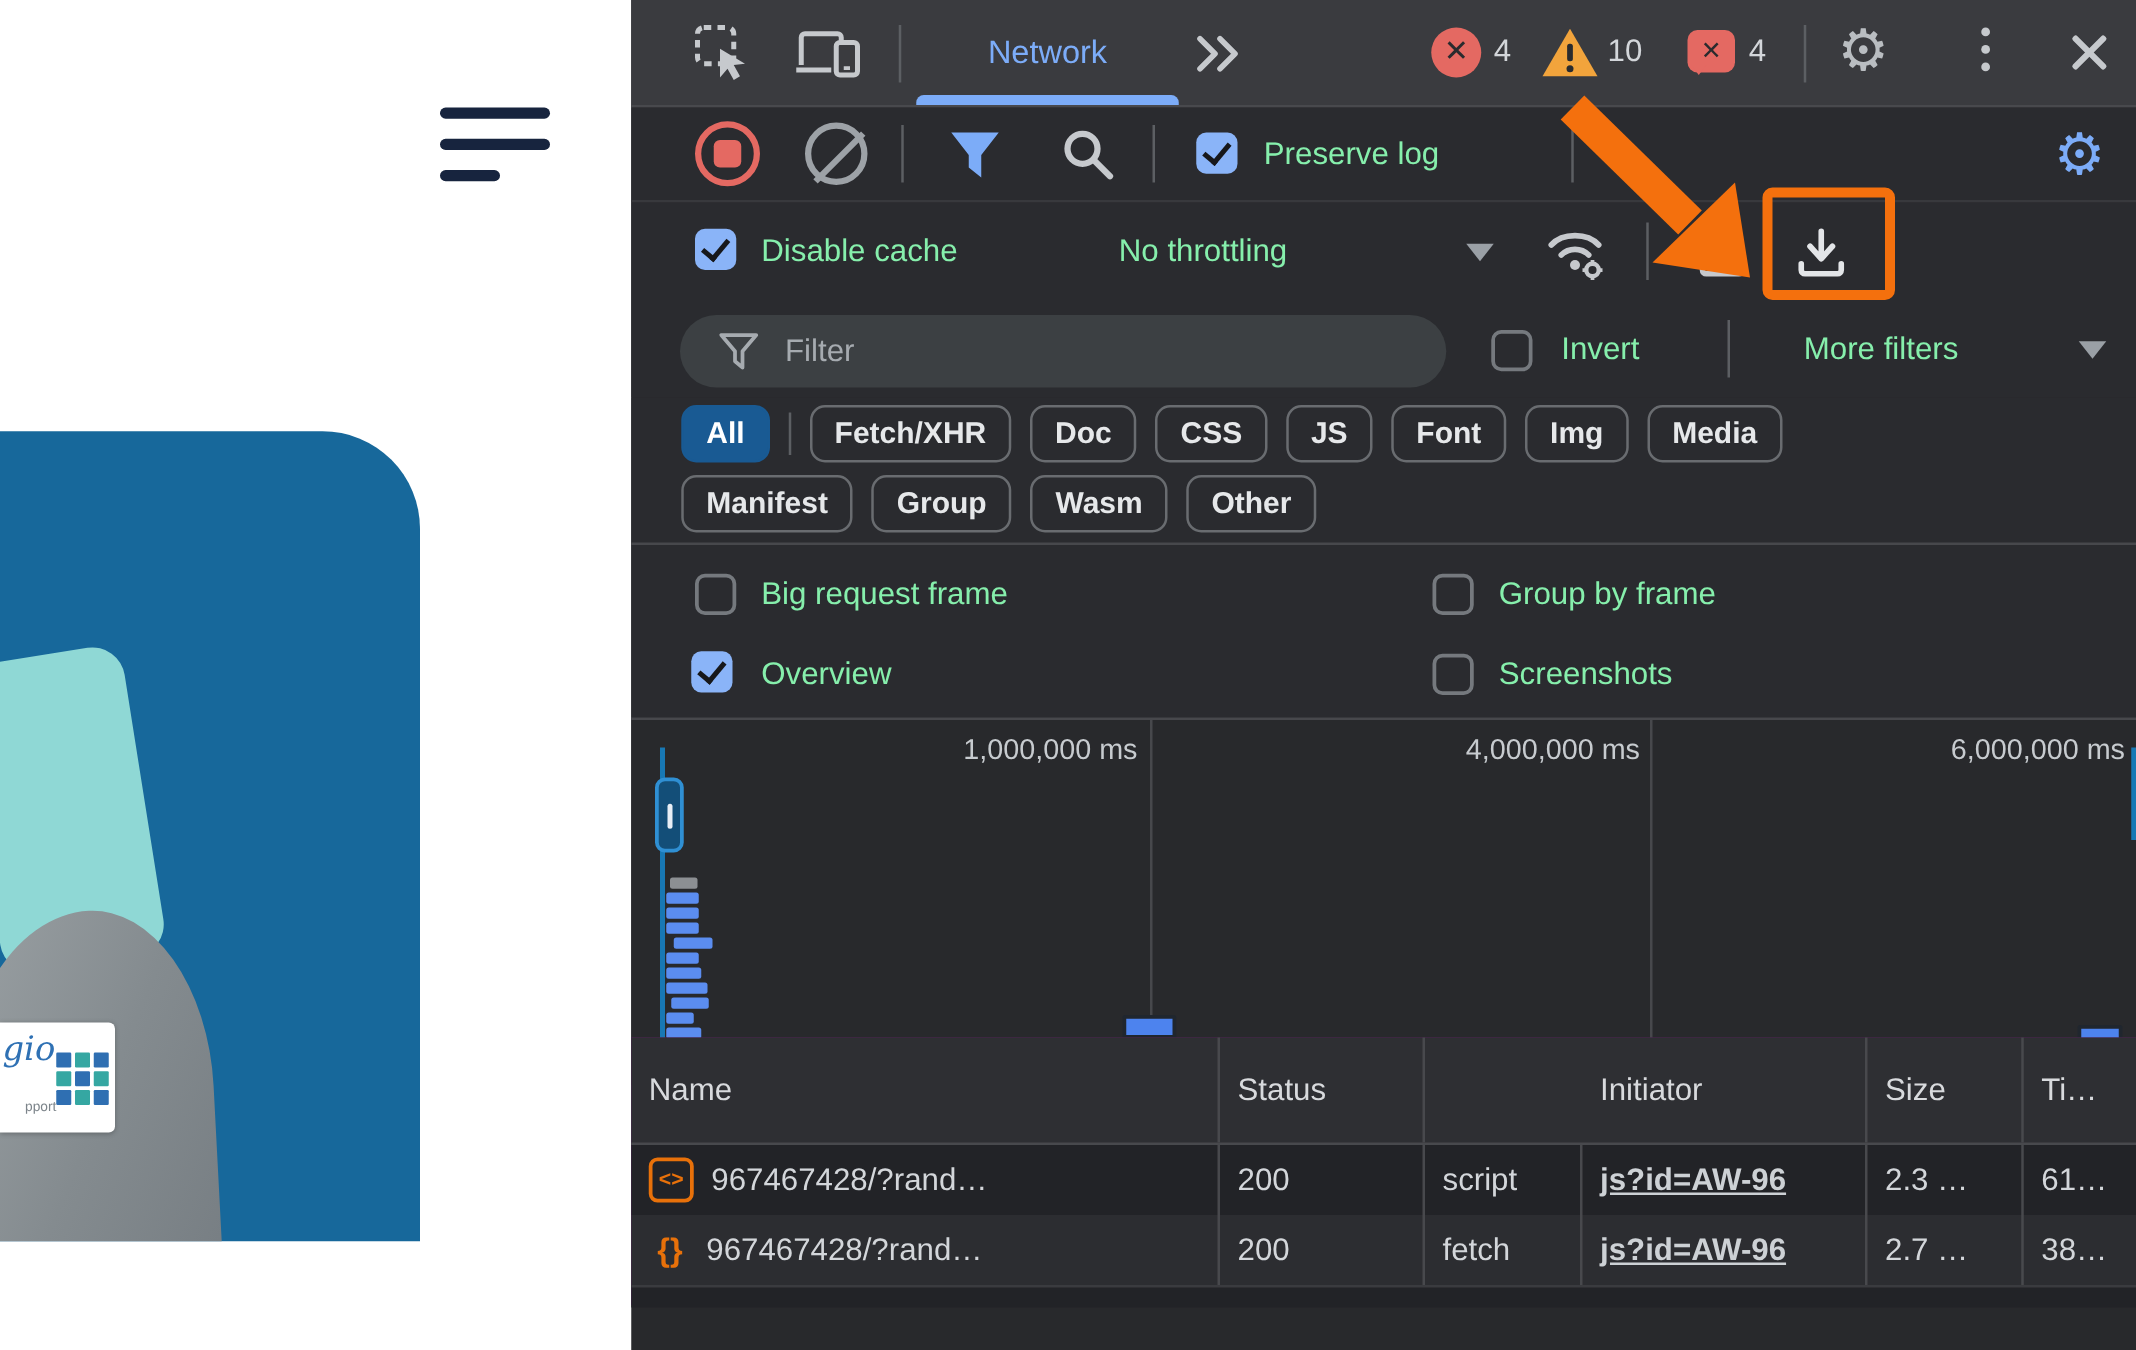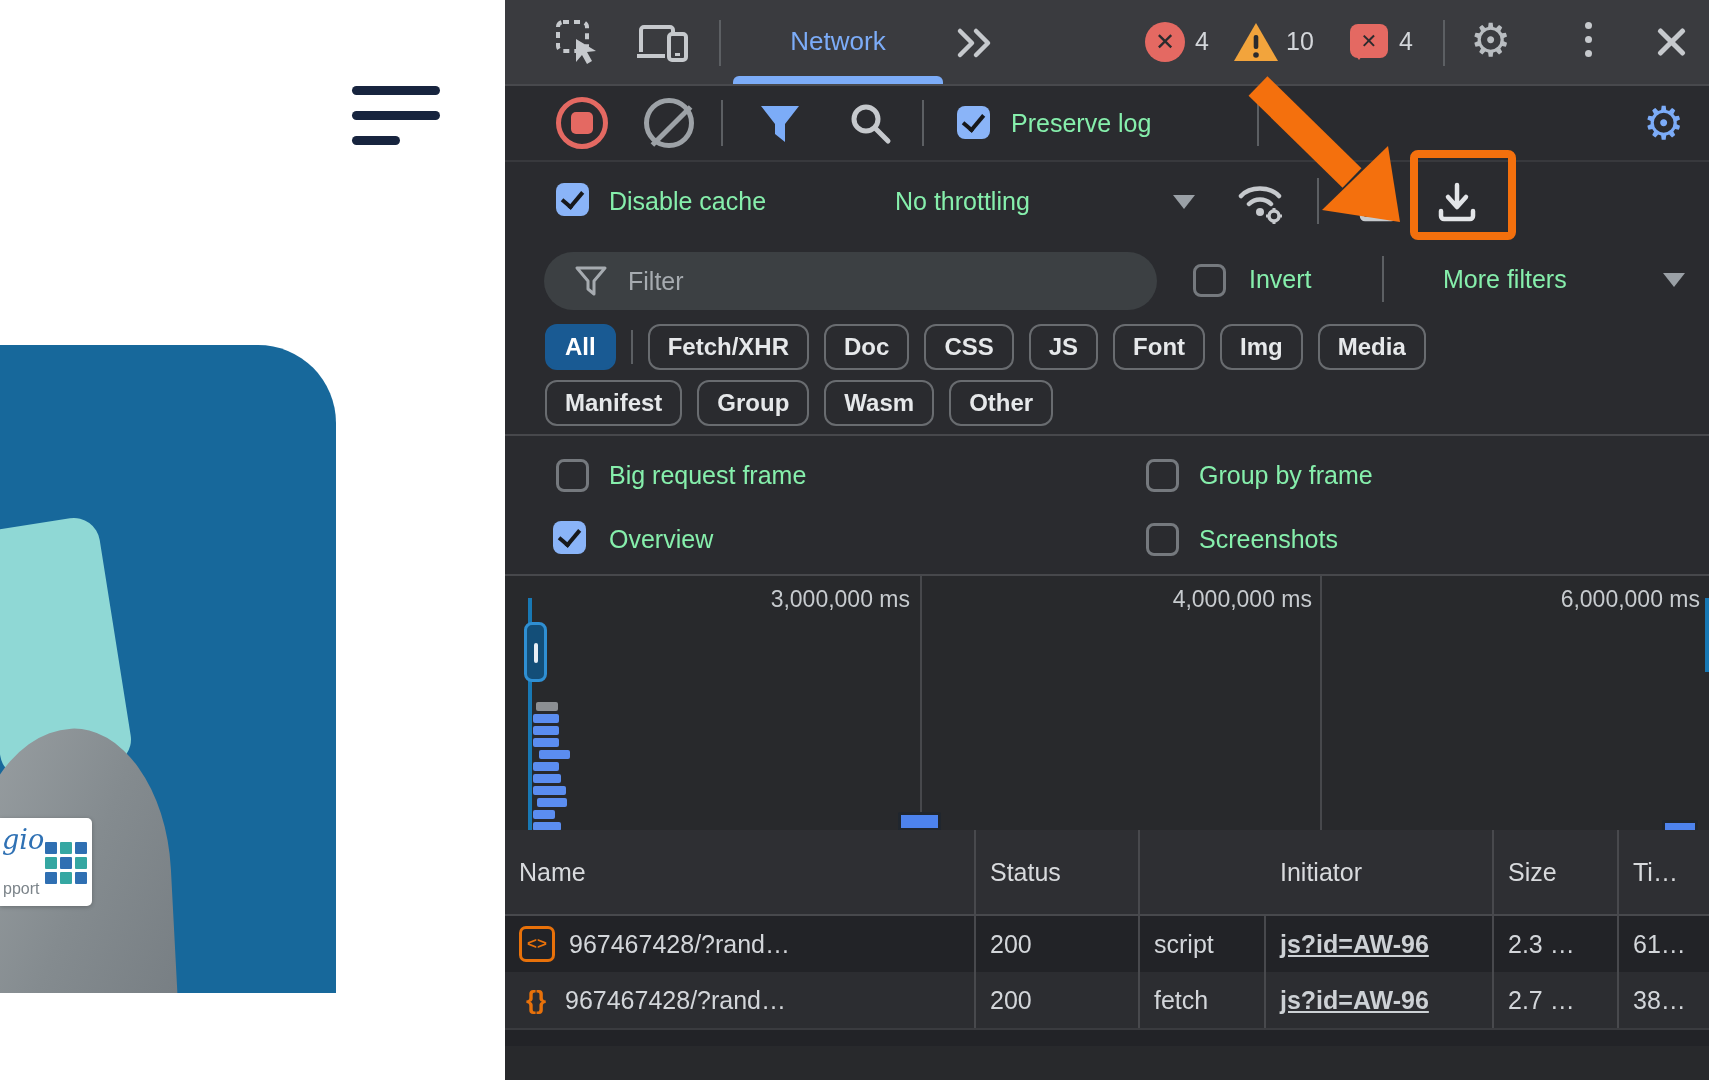--- a/index.html
+++ b/index.html
@@ -12,21 +12,21 @@
              border-radius:0 78px 0 0;overflow:hidden;}
   #cyan-shape{position:absolute;left:-16px;top:178px;width:132px;height:250px;background:#8fd8d5;
               border-radius:26px;transform:rotate(-9deg);}
   #fabric{position:absolute;left:-34px;top:384px;width:205px;height:290px;
           background:linear-gradient(115deg,#9ba1a4 0%,#848b8f 55%,#777e83 100%);
           border-radius:55% 45% 10% 30%/60% 50% 0 20%;transform:rotate(-3deg);}
   #logo-card{position:absolute;left:0;top:473px;width:92px;height:88px;background:#fff;
              border-radius:0 5px 5px 0;box-shadow:0 1px 4px rgba(0,0,0,.25);}
   #logo-text{position:absolute;left:2px;top:6px;font-family:"DejaVu Serif",serif;font-style:italic;
              font-size:27px;color:#2f71b4;}
-  #logo-subtext{position:absolute;left:3px;top:62px;font-size:16px;color:#7c848a;}
+  #logo-subtext{position:absolute;left:20px;top:62px;font-size:11px;color:#7c848a;}
   #logo-grid{position:absolute;right:5px;top:24px;width:42px;height:42px;display:grid;
              grid-template-columns:repeat(3,1fr);gap:3px;}
   #logo-grid div{border-radius:1px;}
   
   #devtools{position:absolute;left:505px;top:0;width:1204px;height:1080px;background:#28292c;
             color:#d3d6da;font-size:25px;}
   .t{position:absolute;white-space:nowrap;color:#86efac;}
   .vsep{position:absolute;width:2px;background:#5c5f63;}
   
   #tabstrip{position:absolute;left:0;top:0;width:100%;height:84px;background:#3a3b3f;
@@ -300,21 +300,21 @@
       <span class="t" style="left:694px;top:25px;">Group by frame</span>
       <span class="cb on" style="left:48px;top:85px;"></span>
       <span class="t" style="left:104px;top:89px;">Overview</span>
       <span class="cb off" style="left:641px;top:87px;"></span>
       <span class="t" style="left:694px;top:89px;">Screenshots</span>
     </div>
 
     <div id="overview">
       <div class="gridline" style="left:415px;"></div>
       <div class="gridline" style="left:815px;"></div>
-      <span class="tl-label" style="left:0;width:405px;">3,000,000 ms</span>
+      <span class="tl-label" style="left:0;width:405px;">1,000,000 ms</span>
       <span class="tl-label" style="left:419px;width:388px;">4,000,000 ms</span>
       <span class="tl-label" style="left:819px;width:376px;">6,000,000 ms</span>
       <div id="tl-vline"></div>
       <div id="tl-handle">
           <i></i>
         </div>
       <div id="tl-rgrip"></div>
       <div>
           <div class="wbar gray" style="left: 31px; top: 126px; width: 22px;"></div>
           <div class="wbar blue" style="left: 28px; top: 138px; width: 26px;"></div>

